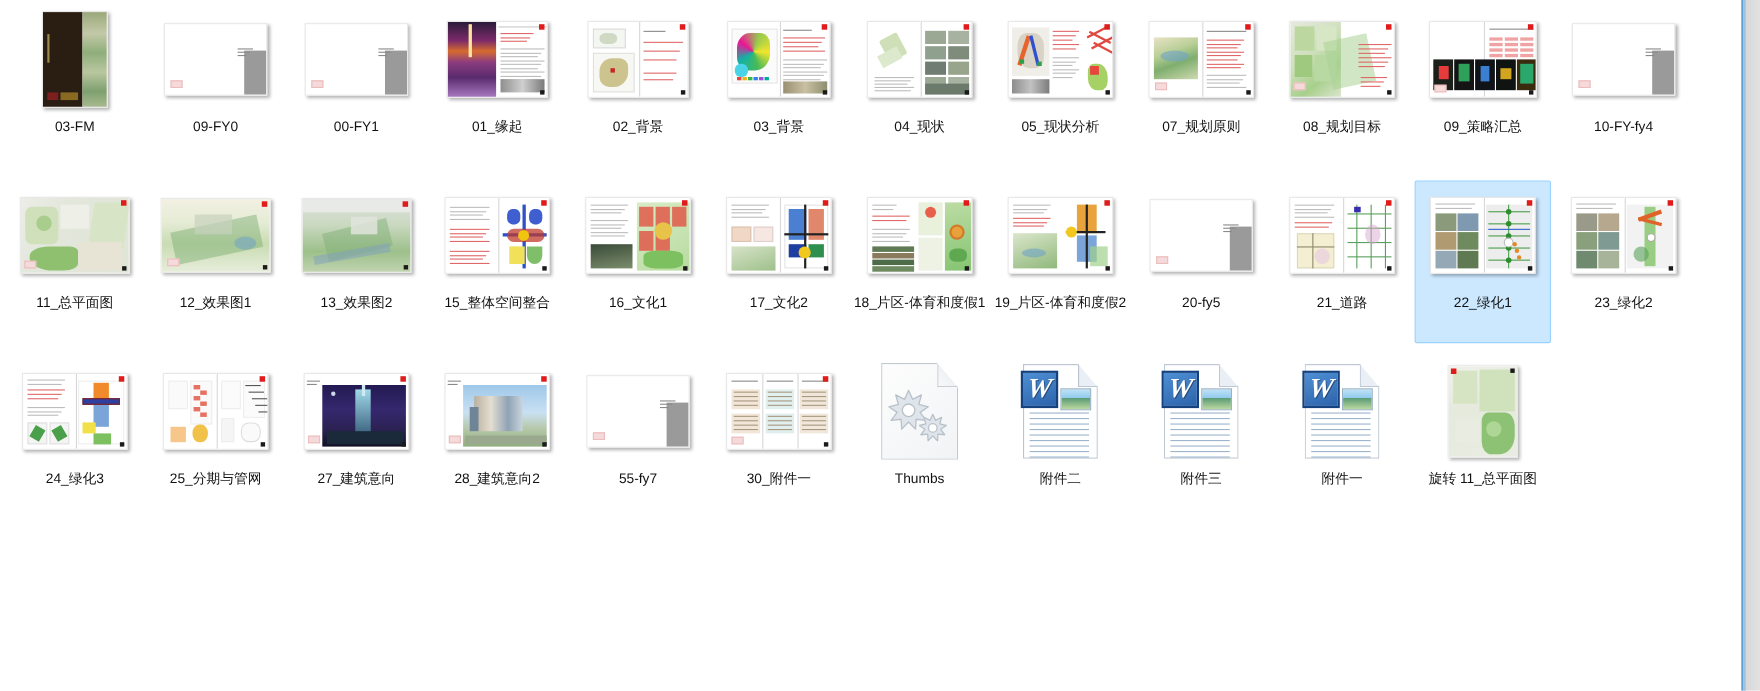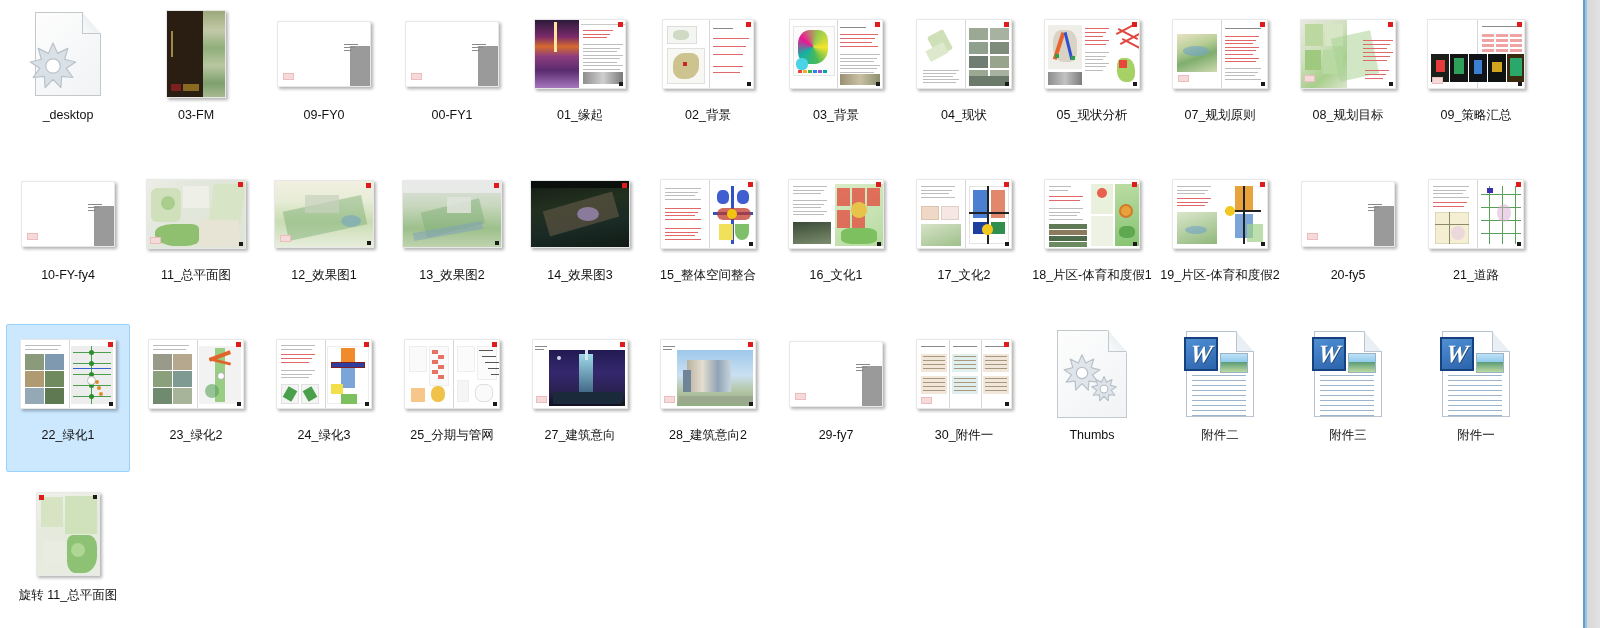--- a/index.html
+++ b/index.html
@@ -148,33 +148,20 @@
 
   
   .blk { position:absolute; }
 </style>
 </head>
 <body>
 
 <div id="root">
 
   <div id="grid">
-      <div class="item">
-        <div class="thumb-wrap">
-          <div class="fileicon">
-            <div class="sheet"></div>
-            <div class="fold"></div>
-            <div style="position: absolute; left: -6px; top: 30px; width: 48px; height: 48px;"><svg width="48" height="48" viewBox="0 0 48 48">
-                <polygon points="24.00,0.96 28.60,11.37 38.81,6.35 35.64,17.28 46.69,20.00 37.24,26.33 43.95,35.52 32.64,34.30 31.88,45.65 24.00,37.44 16.12,45.65 15.36,34.30 4.05,35.52 10.76,26.33 1.31,20.00 12.36,17.28 9.19,6.35 19.40,11.37 " fill="#d9e0e6" stroke="#b9c2ca" stroke-width="1.2" stroke-linejoin="round"></polygon>
-                <circle cx="24" cy="24" r="7.199999999999999" fill="#ffffff" stroke="#b9c2ca" stroke-width="1.2"></circle>
-              </svg></div>
-          </div>
-        </div>
-        <div class="label">_desktop</div>
-      </div>
       <div class="item">
         <div class="thumb-wrap">
           <div class="page portrait" style="width: 60px; height: 88px;">
             <div class="blk" style="left: 0px; top: 0px; width: 36px; height: 88px; background: rgb(42, 29, 18);"></div>
             <div class="blk" style="left: 36px; top: 0px; width: 24px; height: 88px; background: linear-gradient(rgb(154, 168, 122) 0%, rgb(195, 201, 168) 22%, rgb(143, 174, 122) 42%, rgb(185, 199, 160) 62%, rgb(126, 160, 110) 82%, rgb(174, 189, 148) 100%);"></div>
             <div class="blk" style="left: 4px; bottom: 6px; width: 10px; height: 7px; background: rgb(124, 31, 31);"></div>
             <div class="blk" style="left: 16px; bottom: 6px; width: 16px; height: 7px; background: rgb(138, 106, 34);"></div>
             <div class="blk" style="left: 4px; top: 20px; width: 2px; height: 26px; background: rgb(156, 138, 74);"></div>
           </div>
         </div>
@@ -480,33 +467,20 @@
             <div class="blk" style="left: 44px; top: 16px; width: 24px; height: 16px; background: rgba(225, 228, 220, 0.85);"></div>
             <div class="blk" style="left: 10px; top: 46px; width: 70px; height: 8px; background: rgb(127, 160, 192); opacity: 0.5; transform: rotate(-10deg);"></div>
             <div class="corner-red"></div>
             <div class="corner-blk"></div>
           </div>
         </div>
         <div class="label">13_效果图2</div>
       </div>
       <div class="item">
         <div class="thumb-wrap">
-          <div class="page landscape" style="width: 100px; height: 68px;">
-            <div class="blk" style="left: 0px; top: 0px; width: 100px; height: 68px; background: linear-gradient(170deg, rgb(21, 27, 20) 0%, rgb(34, 48, 31) 35%, rgb(26, 42, 37) 65%, rgb(16, 26, 20) 100%);"></div>
-            <div class="blk" style="left: 14px; top: 20px; width: 72px; height: 26px; background: rgba(110, 95, 75, 0.55); transform: rotate(-16deg);"></div>
-            <div class="blk" style="left: 46px; top: 26px; width: 22px; height: 14px; background: rgba(160, 140, 190, 0.75); border-radius: 50%;"></div>
-            <div class="blk" style="left: 0px; top: 0px; width: 100px; height: 7px; background: rgb(11, 15, 11);"></div>
-            <div class="corner-red"></div>
-            <div class="corner-blk"></div>
-          </div>
-        </div>
-        <div class="label">14_效果图3</div>
-      </div>
-      <div class="item">
-        <div class="thumb-wrap">
           <div class="page landscape" style="width: 96px; height: 70px;">
             <div class="split-v" style="left: 48px;"></div>
             <div class="tline" style="left: 4px; top: 8px; width: 36px;"></div>
             <div class="tline" style="left: 4px; top: 11.6px; width: 33px;"></div>
             <div class="tline" style="left: 4px; top: 15.2px; width: 30px;"></div>
             <div class="tline" style="left: 4px; top: 18.8px; width: 36px;"></div>
             <div class="tline red" style="left: 4px; top: 28px; width: 36px;"></div>
             <div class="tline red" style="left: 4px; top: 31.6px; width: 33px;"></div>
             <div class="tline red" style="left: 4px; top: 35.2px; width: 30px;"></div>
             <div class="tline red" style="left: 4px; top: 38.8px; width: 36px;"></div>
@@ -826,21 +800,21 @@
       <div class="item">
         <div class="thumb-wrap">
           <div class="page landscape">
             <div class="greyblock" style="right: 0px; top: 24px; width: 20px; height: 42px;"></div>
             <div class="tinyred" style="left: 5px; bottom: 6px;"></div>
             <div class="tline dk" style="left: 66px; top: 22px; width: 14px;"></div>
             <div class="tline dk" style="left: 66px; top: 25px; width: 11px;"></div>
             <div class="tline dk" style="left: 66px; top: 28px; width: 8px;"></div>
           </div>
         </div>
-        <div class="label">29-fy7</div>
+        <div class="label">55-fy7</div>
       </div>
       <div class="item">
         <div class="thumb-wrap">
           <div class="page landscape" style="width: 96px; height: 70px;">
             <div class="split-v" style="left: 32px;"></div>
             <div class="split-v" style="left: 64px;"></div>
             <div class="blk" style="left: 4px; top: 14px; width: 26px; height: 18px; background: rgb(242, 230, 216);"></div>
             <div class="blk" style="left: 6px; top: 16px; width: 22px; height: 1px; background: rgb(168, 152, 128);"></div>
             <div class="blk" style="left: 6px; top: 20px; width: 22px; height: 1px; background: rgb(168, 152, 128);"></div>
             <div class="blk" style="left: 6px; top: 24px; width: 22px; height: 1px; background: rgb(168, 152, 128);"></div>

